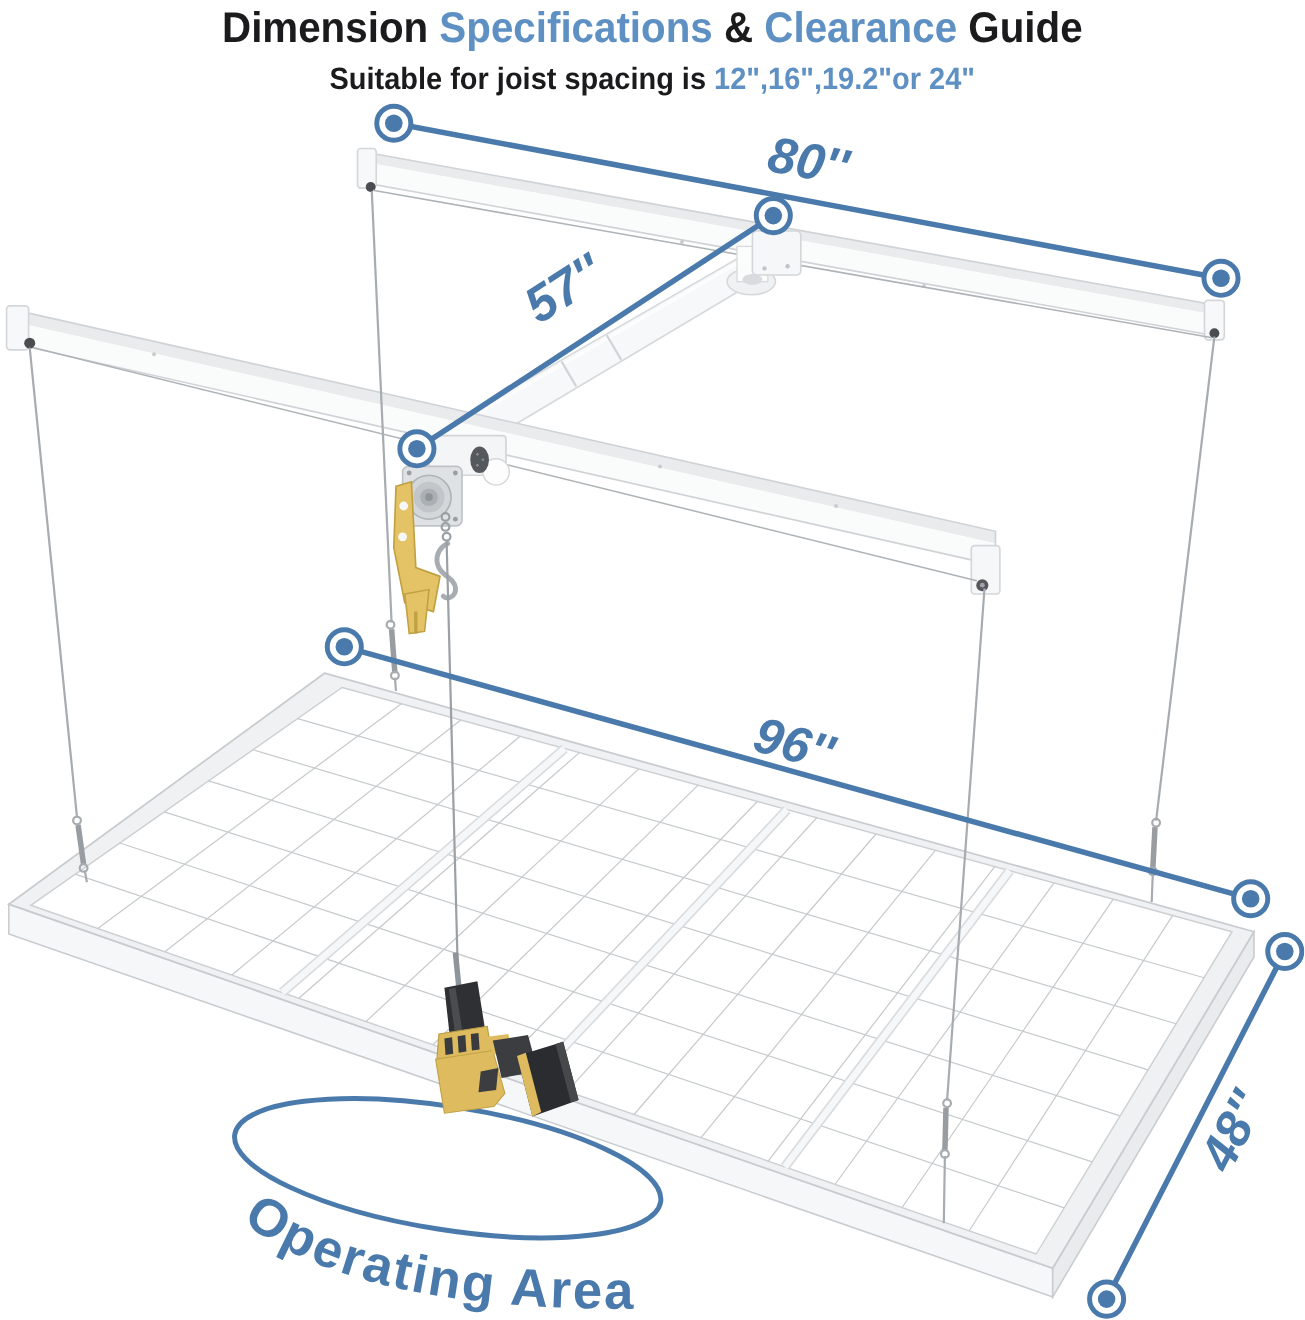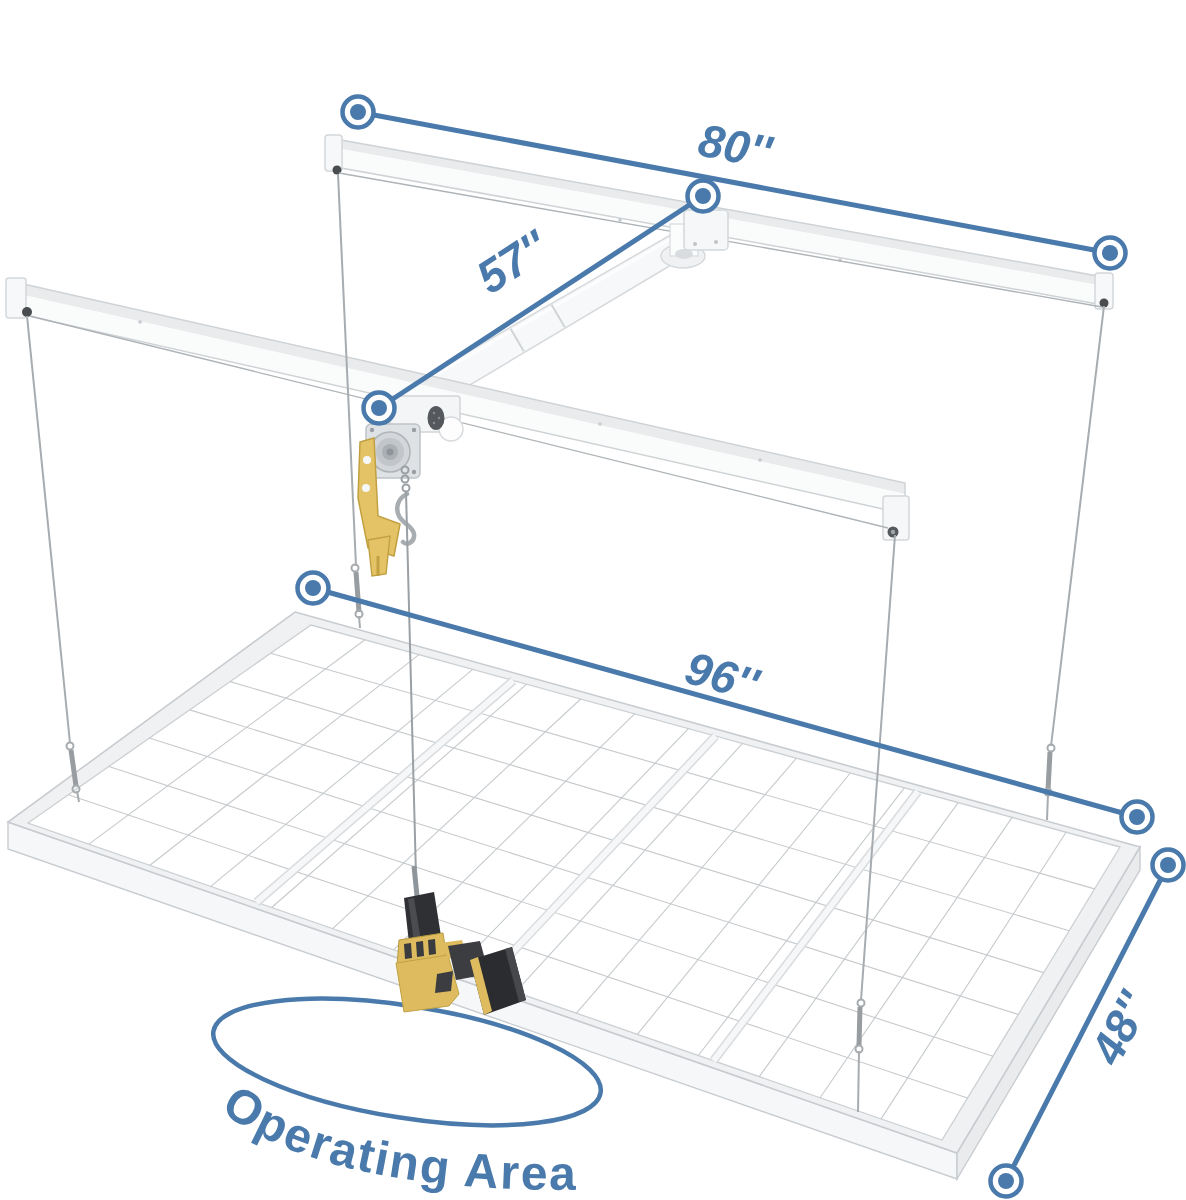--- a/index.html
+++ b/index.html
@@ -214,14 +214,18 @@
     <g>
       <line x1="1168" y1="865" x2="1006" y2="1181" stroke="#4a7aab" stroke-width="5" stroke-linecap="round"></line>
       <circle cx="1168" cy="865" r="15.5" fill="#ffffff" stroke="#4a7aab" stroke-width="4.5"></circle>
       <circle cx="1168" cy="865" r="8" fill="#4a7aab"></circle>
       <circle cx="1006" cy="1181" r="15.5" fill="#ffffff" stroke="#4a7aab" stroke-width="4.5"></circle>
       <circle cx="1006" cy="1181" r="8" fill="#4a7aab"></circle>
       <text class="dim" transform="translate(1120,1028) rotate(-62.7)">48''</text>
     </g>
   </svg>
 
+  <div class="hdr">
+    <div class="title"><span>Dimension </span><span class="blu">Specifications</span><span> &amp; </span><span class="blu">Clearance</span><span> Guide</span></div>
+    <div class="subtitle"><span>Suitable for joist spacing is </span><span class="blu">12",16",19.2"or 24"</span></div>
+  </div>
 
 </div>
 
 </body></html>

